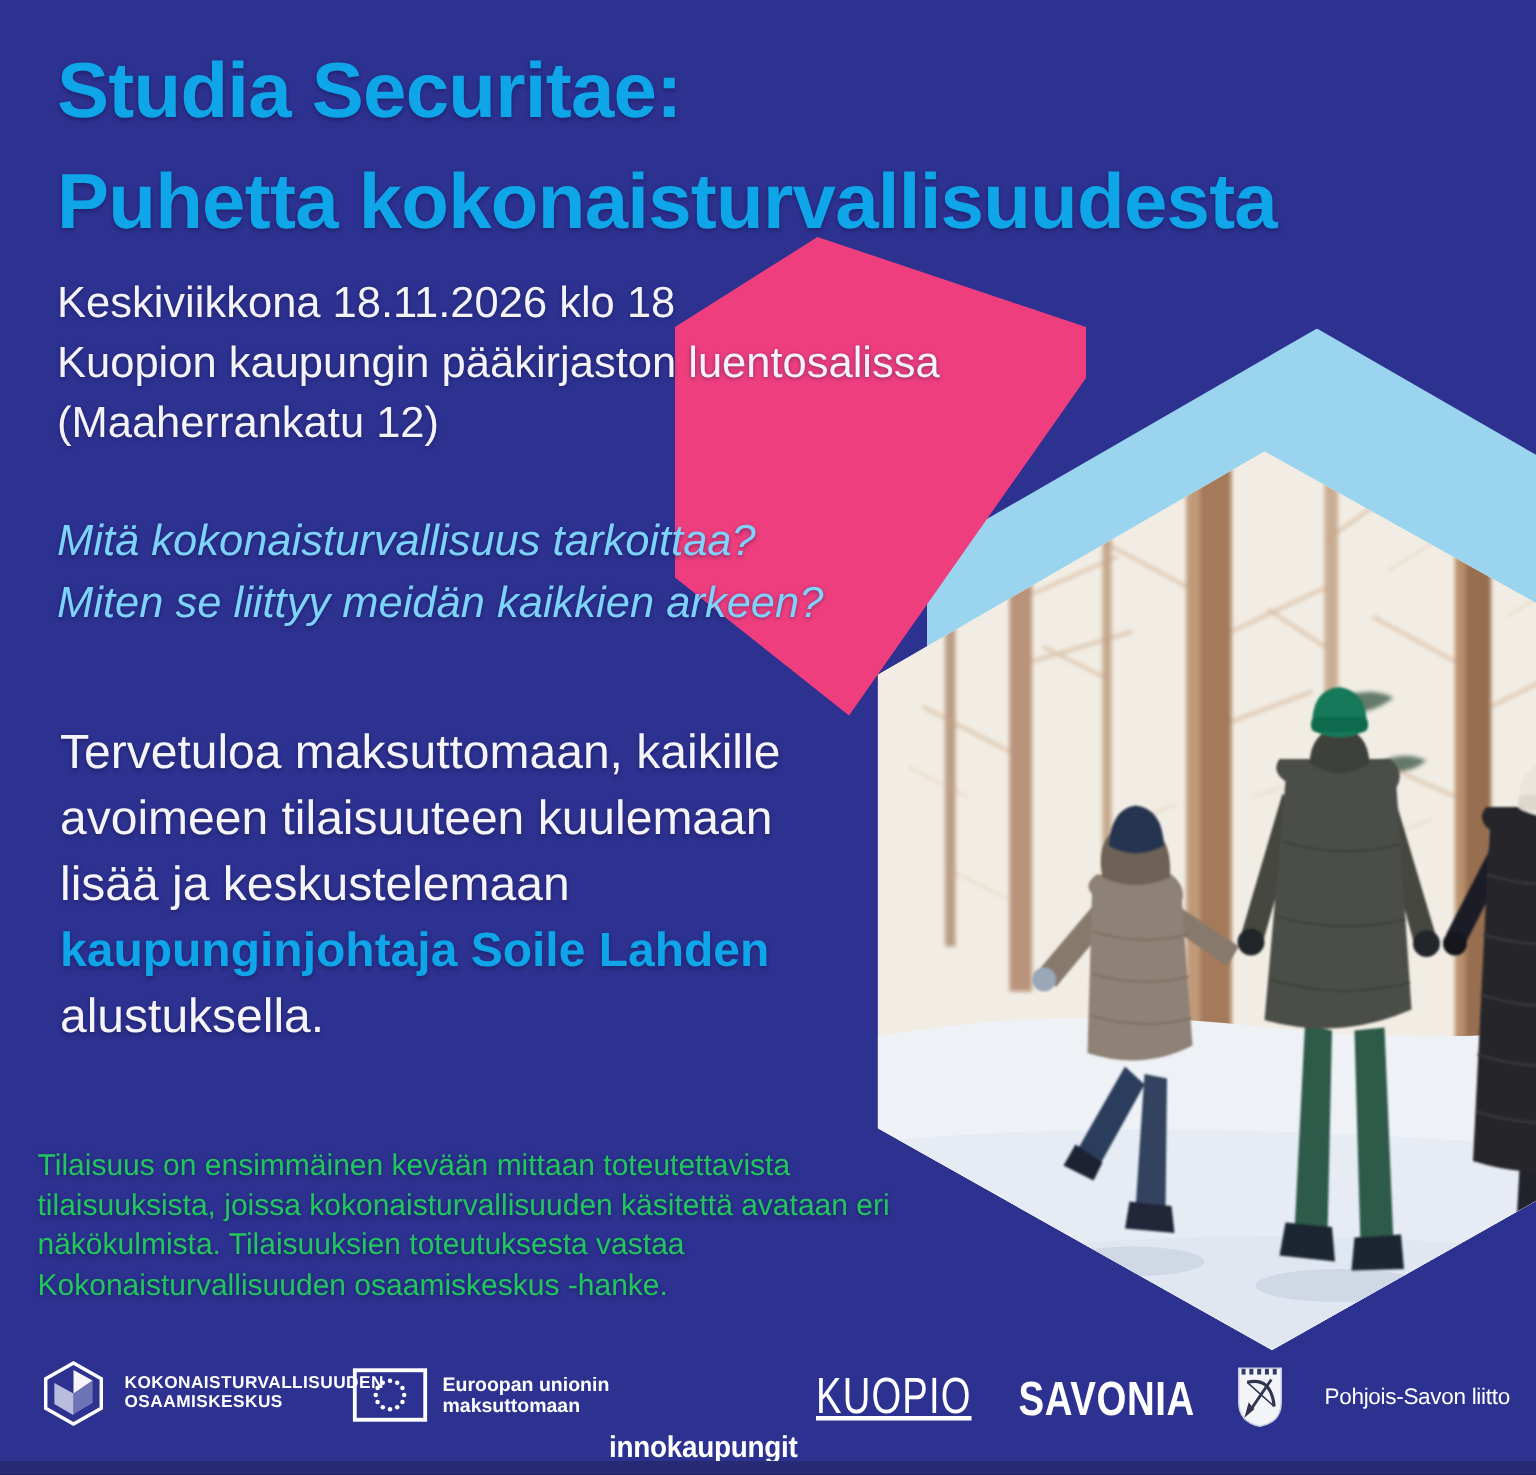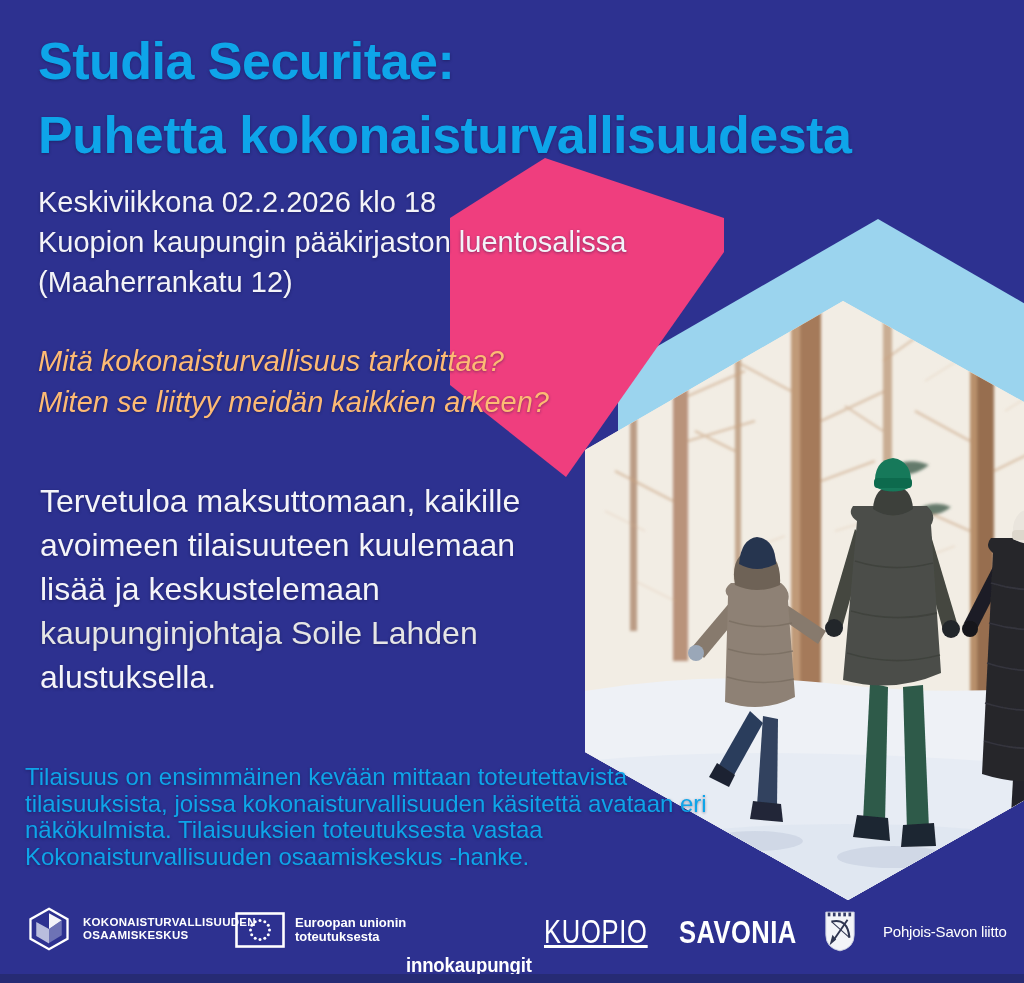--- a/index.html
+++ b/index.html
@@ -24,24 +24,24 @@
   .hex-photo svg{display:block;width:100%;height:100%;}
   .hex-pink{
     left:450px;top:158px;width:274px;height:319px;
     background:var(--pink,#ef3e7e);
     clip-path:polygon(95px 0,274px 60px,274px 94px,116px 319px,0 227px,0 60px);
     z-index:3;
   }
   .txt{position:absolute;z-index:5;text-shadow:0 1px 3px rgba(15,18,60,.45);}
   .title{left:38px;top:24px;font-size:52px;font-weight:bold;line-height:74px;letter-spacing:-0.5px;color:#0ea5e9;}
   .event{left:38px;top:182px;font-size:29px;line-height:40px;color:#f3f3f8;font-weight:400;}
-  .questions{left:38px;top:341px;font-size:29px;line-height:41px;font-style:italic;color:#fdba74;}
+  .questions{left:38px;top:341px;font-size:29px;line-height:41px;font-style:italic;color:#7dd3fc;}
   .main{left:40px;top:479px;font-size:32px;line-height:44px;color:#f4f4f9;}
-  .main .bold{font-weight:normal;color:#e5e5e5;}
-  .footnote{left:25px;top:764px;font-size:24px;line-height:26.5px;color:#0ea5e9;}
+  .main .bold{font-weight:bold;color:#0ea5e9;}
+  .footnote{left:25px;top:764px;font-size:20px;line-height:26.5px;color:#22c55e;}
   .footer-strip{position:absolute;left:0;bottom:0;width:1024px;height:9px;background:var(--footer_strip,#262b74);z-index:6;}
   .logos{position:absolute;left:0;top:895px;width:1024px;height:80px;z-index:5;}
   .logo{position:absolute;display:flex;align-items:center;}
   .kokos-text{font-size:11.5px;font-weight:bold;line-height:13.5px;letter-spacing:.3px;color:#fff;}
   .eu-text{font-size:13px;font-weight:bold;line-height:14.5px;color:#fff;}
   .wordmark-inno{font-size:20px;font-weight:bold;letter-spacing:-0.2px;transform:scaleX(.93);transform-origin:left center;color:#fff;}
   .wordmark-kuopio{font-size:34px;font-weight:400;letter-spacing:1px;transform:scaleX(.75);transform-origin:left center;color:#fff;}
   .wordmark-savonia{font-size:32px;font-weight:bold;letter-spacing:.5px;transform:scaleX(.8);transform-origin:left center;color:#fff;}
   .psl-text{font-size:15px;font-weight:500;letter-spacing:-0.2px;color:#fff;}
 </style>
@@ -180,21 +180,21 @@
   </div>
 
   <div class="hex hex-pink"></div>
 
   <div class="txt title">
     <div>Studia Securitae:</div>
     <div>Puhetta kokonaisturvallisuudesta</div>
   </div>
 
   <div class="txt event">
-    <div>Keskiviikkona 02.2.2026 klo 18</div>
+    <div>Keskiviikkona 18.11.2026 klo 18</div>
     <div>Kuopion kaupungin pääkirjaston luentosalissa</div>
     <div>(Maaherrankatu 12)</div>
   </div>
 
   <div class="txt questions">
     <div>Mitä kokonaisturvallisuus tarkoittaa?</div>
     <div>Miten se liittyy meidän kaikkien arkeen?</div>
   </div>
 
   <div class="txt main">
@@ -240,21 +240,21 @@
           <circle cx="25" cy="27.5" r="1.5"></circle>
             <circle cx="20.2" cy="26.2" r="1.5"></circle>
             <circle cx="16.7" cy="22.7" r="1.5"></circle>
           <circle cx="15.5" cy="18" r="1.5"></circle>
             <circle cx="16.7" cy="13.3" r="1.5"></circle>
             <circle cx="20.2" cy="9.8" r="1.5"></circle>
         </g>
       </svg>
       <div class="eu-text" style="margin-left:10px;">
         <div>Euroopan unionin</div>
-        <div>toteutuksesta</div>
+        <div>maksuttomaan</div>
       </div>
     </div>
 
     <div class="logo" style="left:406px;top:22px;margin-top:37px;">
       <div class="wordmark-inno">innokaupungit</div>
     </div>
 
     <div class="logo" style="left:544px;top:17px;text-decoration:underline;">
       <div class="wordmark-kuopio">KUOPIO</div>
     </div>

